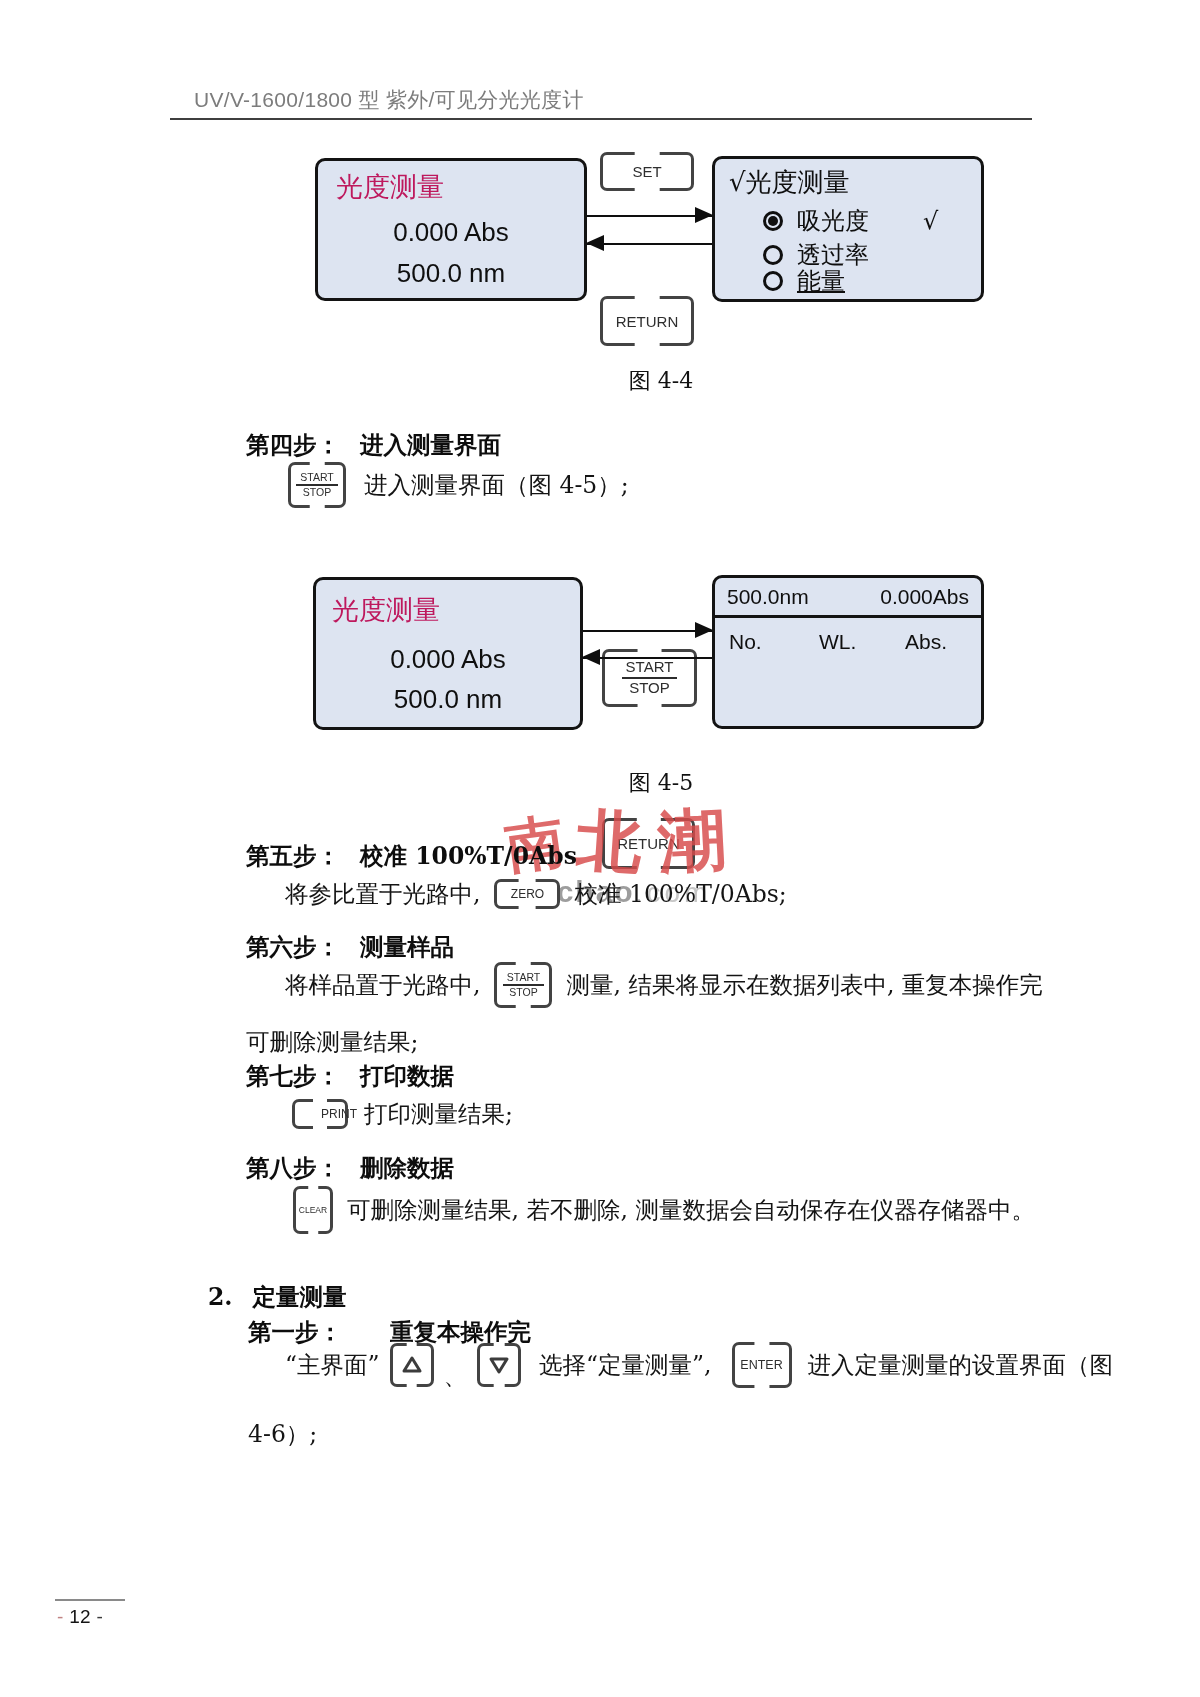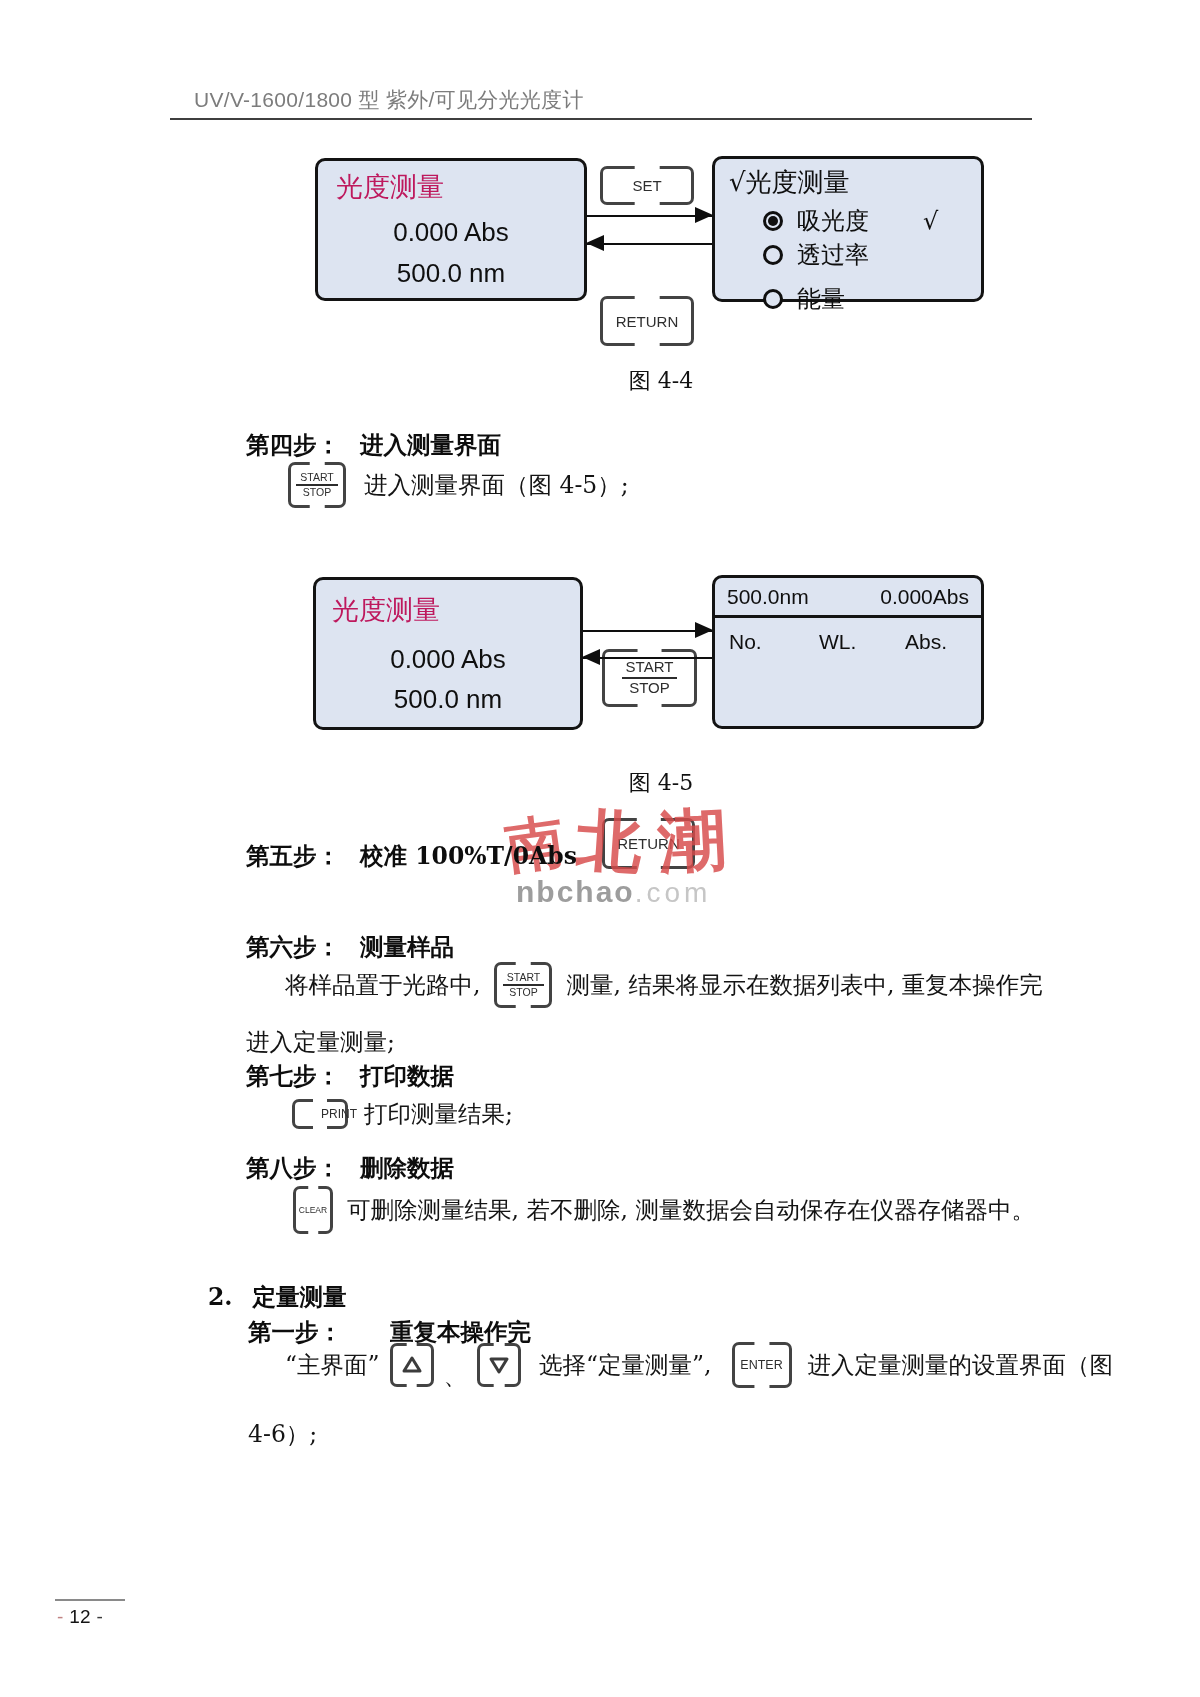--- a/index.html
+++ b/index.html
@@ -74,21 +74,21 @@
 
   <div class="abs hdr-title" style="left:194px;top:86px;">UV/V-1600/1800 型 紫外/可见分光光度计</div>
   <div class="abs rule" style="left:170px;top:118px;width:862px;"></div>
 
   <div class="lcd" style="left:315px;top:158px;width:272px;height:143px;">
     <div class="lcd-title" style="left:18px;top:8px;">光度测量</div>
     <div class="lcd-val" style="top:56px;">0.000 Abs</div>
     <div class="lcd-val" style="top:97px;">500.0 nm</div>
   </div>
 
-  <div class="key abs" style="left:600px;top:166px;width:94px;height:39px;font-size:15px;">
+  <div class="key abs" style="left:600px;top:152px;width:94px;height:39px;font-size:15px;">
     <span>SET</span>
   </div>
 
   <div class="arr r" style="left:587px;top:215px;width:125px;"></div>
   <div class="arr l" style="left:587px;top:243px;width:125px;"></div>
 
   <div class="key abs" style="left:600px;top:257px;width:94px;height:50px;font-size:15px;">
     <span>RETURN</span>
   </div>
 
@@ -96,21 +96,21 @@
     <div class="menu-title" style="left:14px;top:6px;">√光度测量</div>
     <div class="opt-row" style="left:48px;top:46px;">
       <span class="radio sel"></span>
       <span>吸光度</span>
     </div>
     <div class="check" style="left:208px;top:48px;">√</div>
     <div class="opt-row" style="left:48px;top:80px;">
       <span class="radio"></span>
       <span>透过率</span>
     </div>
-    <div class="opt-row" style="left:48px;top:124px;">
+    <div class="opt-row" style="left:48px;top:106px;text-decoration:underline;">
       <span class="radio"></span>
       <span>能量</span>
     </div>
   </div>
 
   <div class="caption" style="left:596px;top:366px;width:130px;">图 4-4</div>
 
   <div class="step-h" style="left:246px;top:429px;">
     <span>第四步：</span><span class="t">进入测量界面</span>
   </div>
@@ -160,36 +160,43 @@
     <div class="wm-cn">
       <span class="wm-c1">南</span><span class="wm-c2">北</span><span class="wm-c3">潮</span>
     </div>
     <div class="wm-en">
       <span class="wm-b">nbchao</span><span class="wm-t">.com</span>
     </div>
   </div>
 
   <div class="step-h" style="left:246px;top:840px;">
     <span>第五步：</span><span class="t">校准 100%T/0Abs</span>
+  </div>
+  <div class="body-row" style="left:285px;top:878px;gap:14px;">
+    <span class="body-text">将参比置于光路中,</span>
+    <div class="key" style="width:66px;height:30px;font-size:12px;">
+      <span>ZERO</span>
+    </div>
+    <span class="body-text">校准 100%T/0Abs;</span>
   </div>
 
   <div class="step-h" style="left:246px;top:931px;">
     <span>第六步：</span><span class="t">测量样品</span>
   </div>
   <div class="body-row" style="left:285px;top:962px;gap:14px;">
     <span class="body-text">将样品置于光路中,</span>
     <div class="key" style="width:58px;height:46px;font-size:10.5px;">
       <span class="ss">
           <span class="ss-top">START</span>
           <span>STOP</span>
         </span>
     </div>
     <span class="body-text">测量, 结果将显示在数据列表中, 重复本操作完</span>
   </div>
-  <div class="cont" style="left:246px;top:1026px;">进入定量测量;</div>
+  <div class="cont" style="left:246px;top:1026px;">可删除测量结果;</div>
 
   <div class="step-h" style="left:246px;top:1060px;">
     <span>第七步：</span><span class="t">打印数据</span>
   </div>
   <div class="body-row" style="left:292px;top:1098px;gap:16px;">
     <div class="key" style="width:56px;height:30px;font-size:12px;padding-left:38px;">
       <span>PRINT</span>
     </div>
     <span class="body-text">打印测量结果;</span>
   </div>

